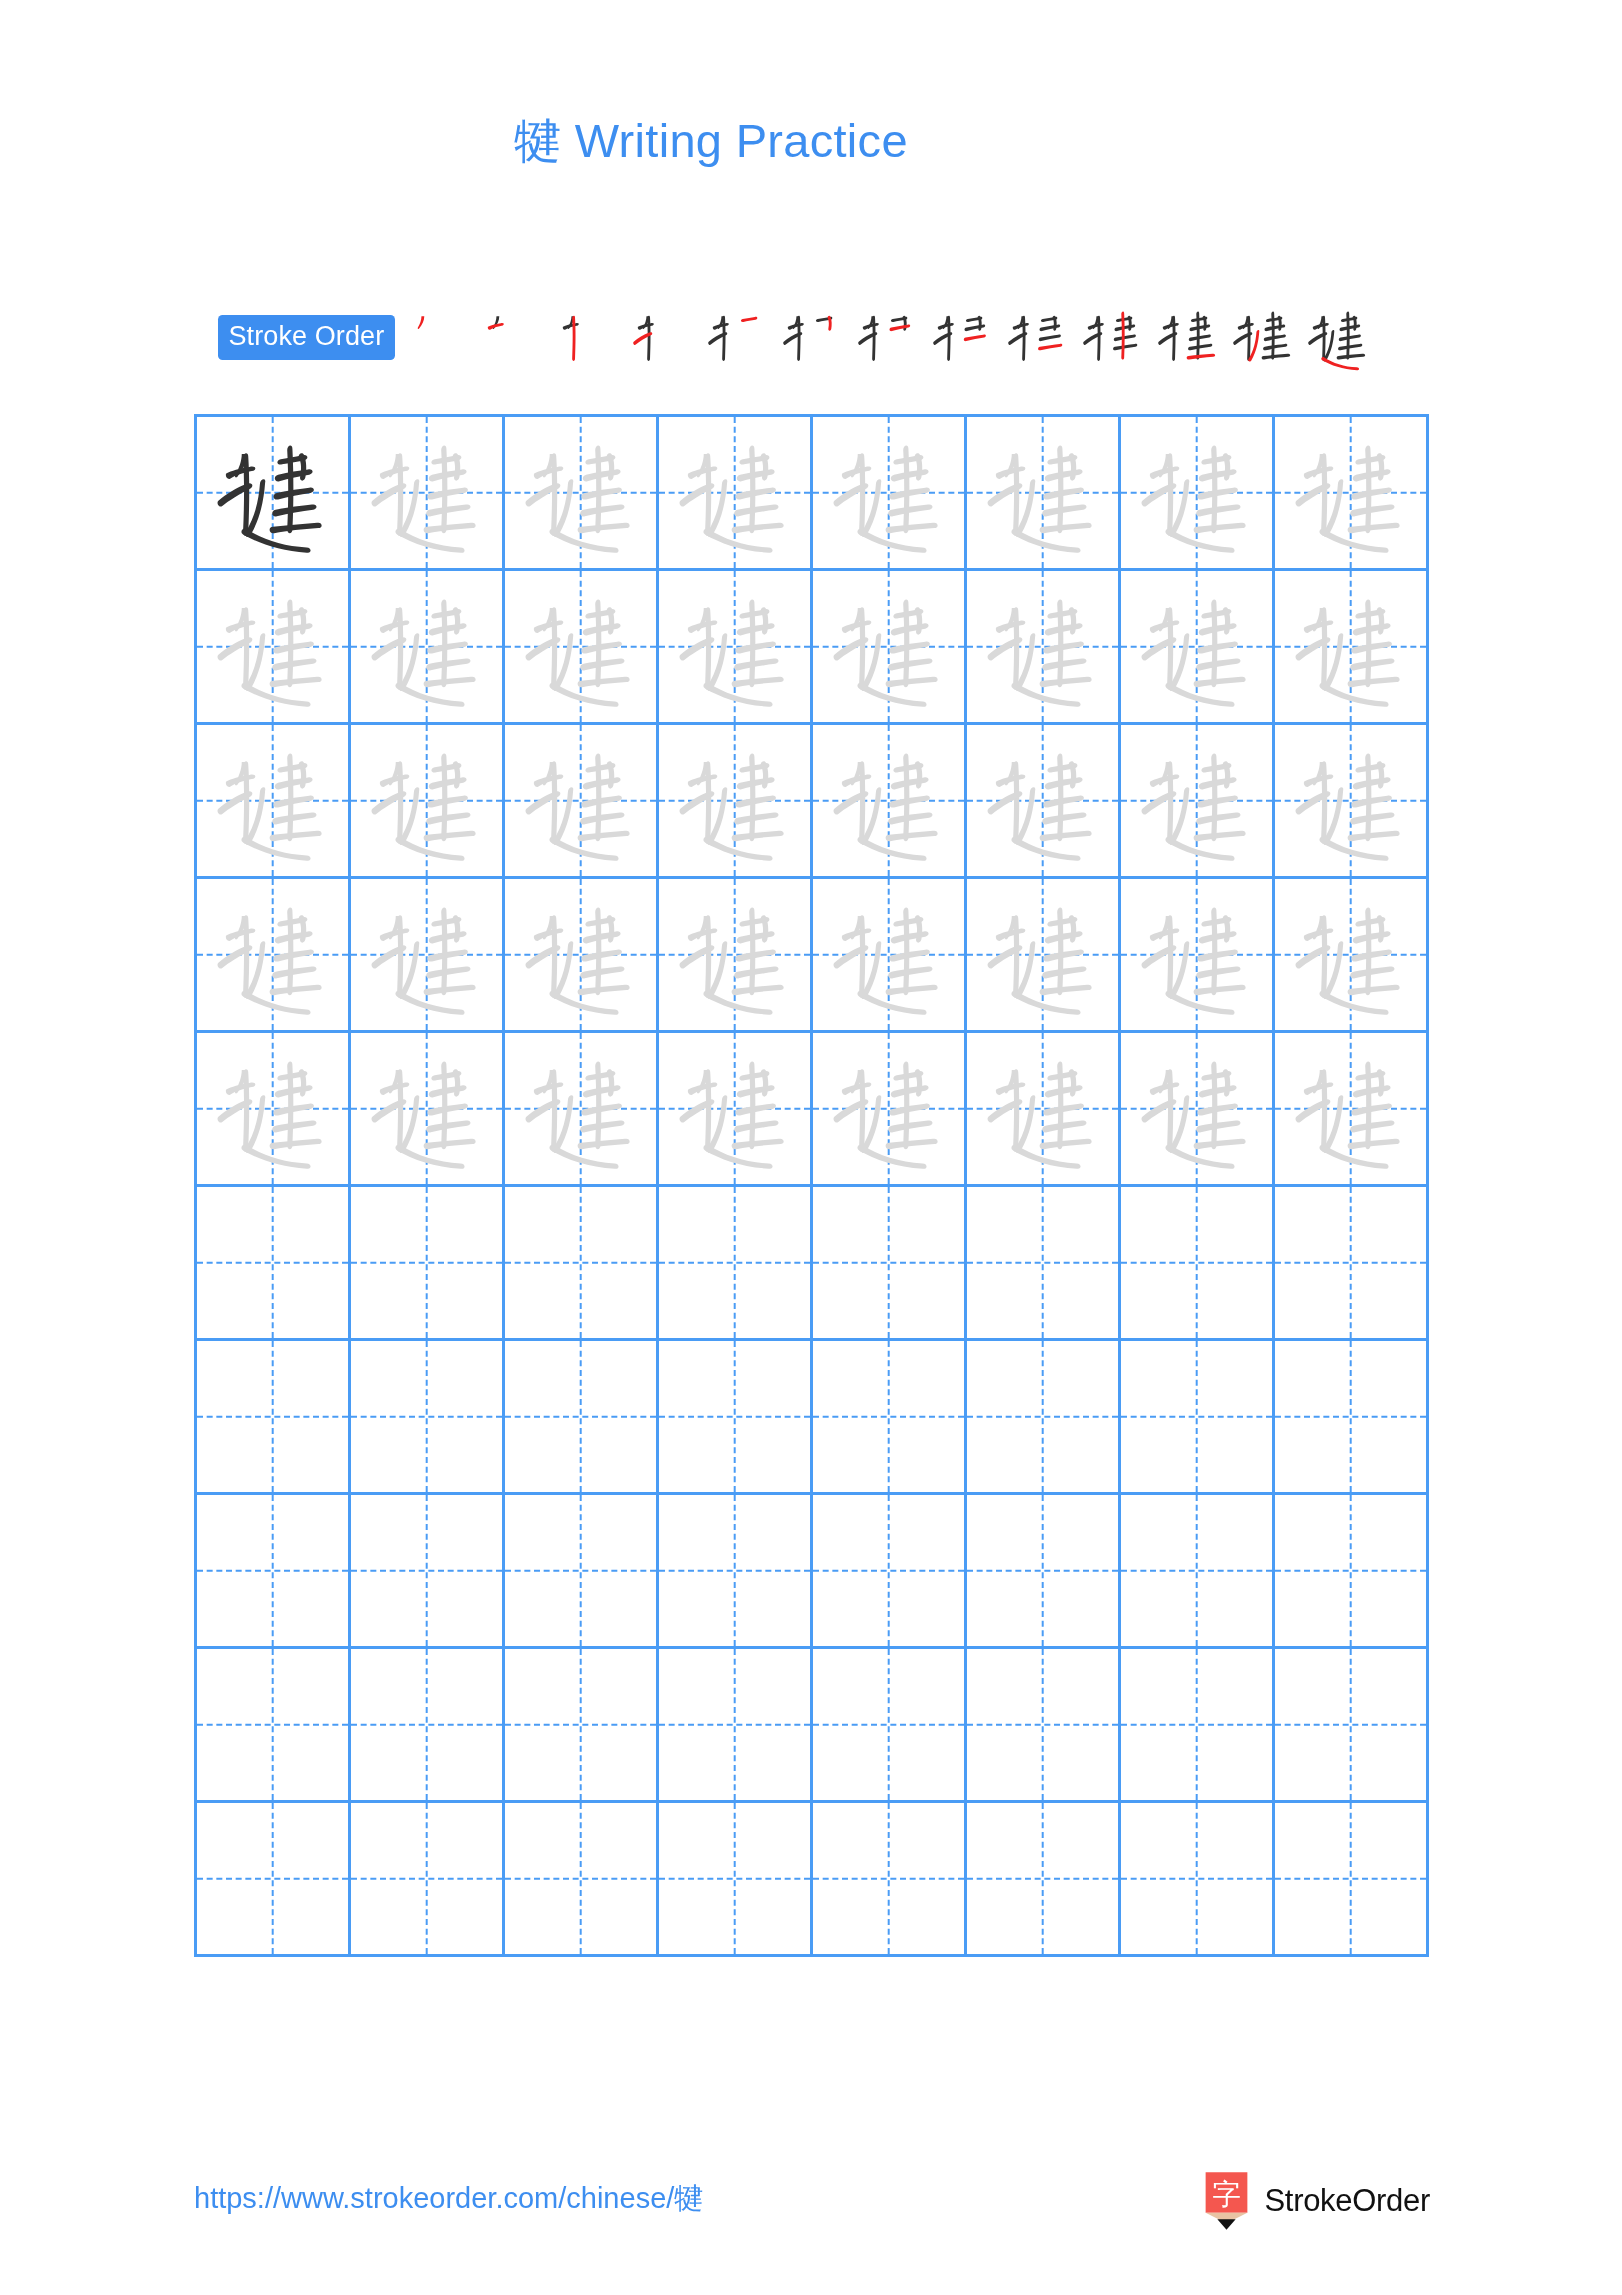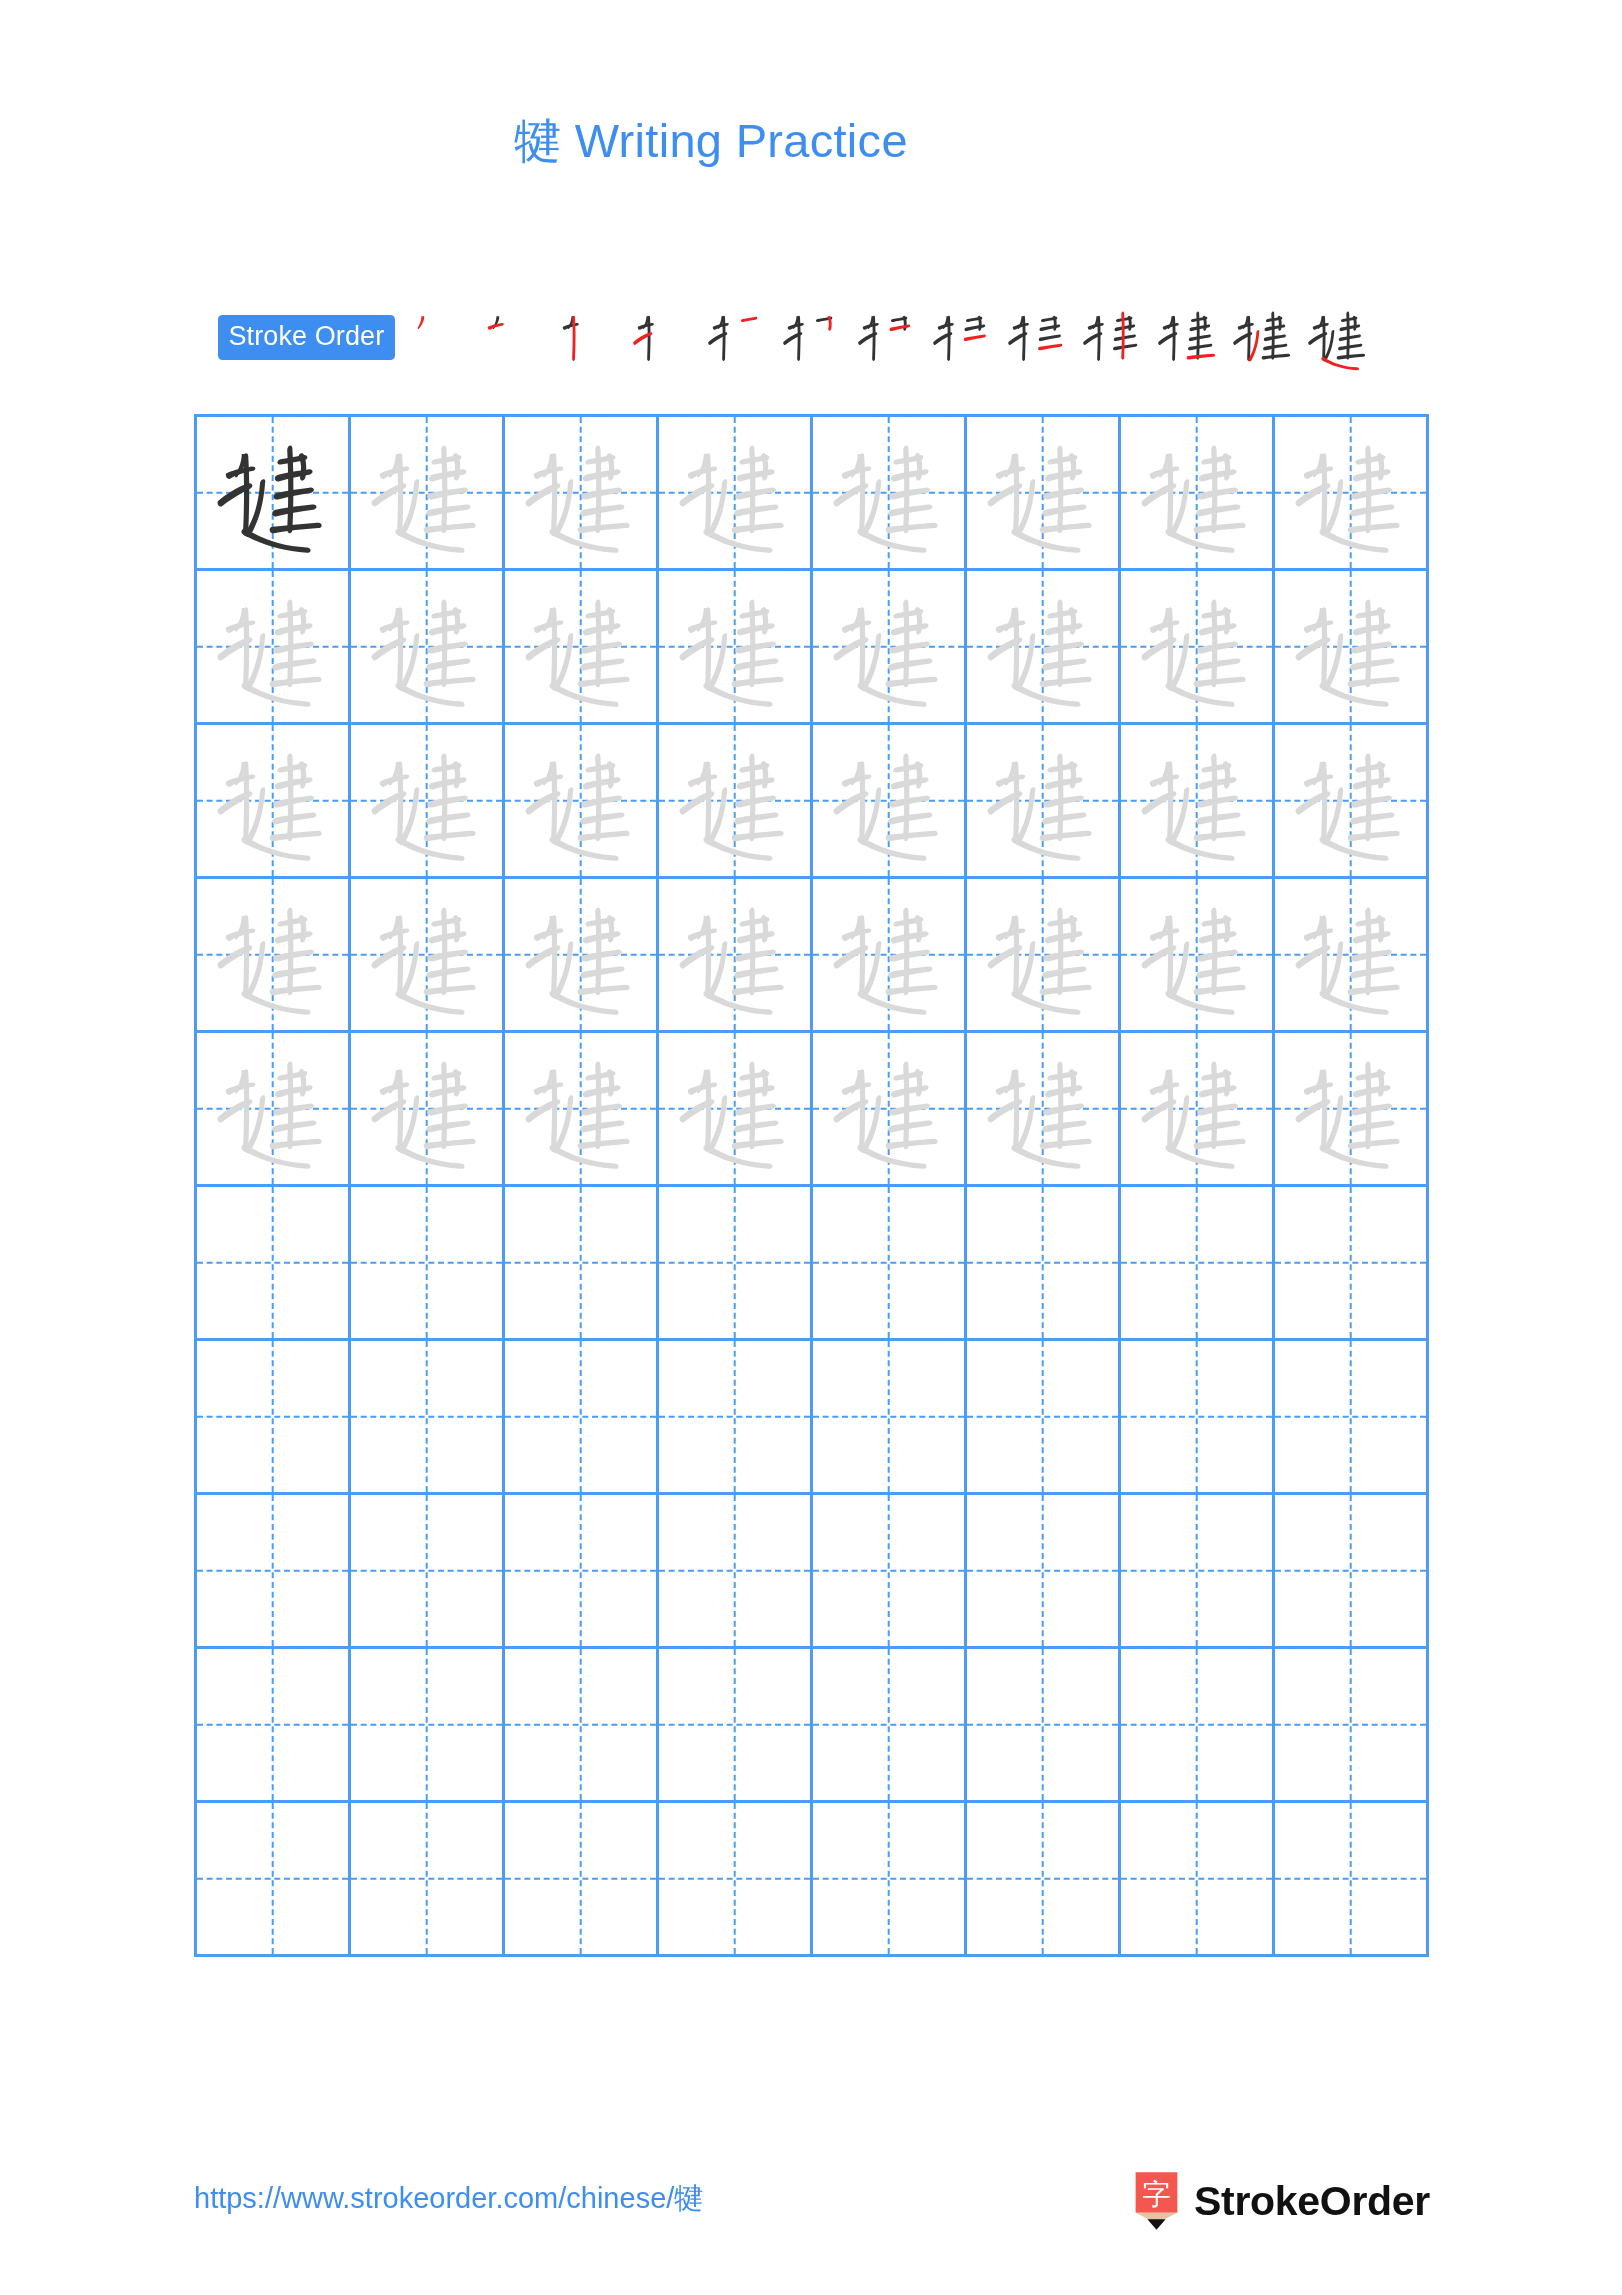--- a/index.html
+++ b/index.html
@@ -153,22 +153,22 @@
     gap: 14.4px;
   }
   .brand-mark {
     width: 47px;
     height: 60px;
     position: relative;
     flex: 0 0 auto;
   }
   .brand-mark svg { display: block; width: 100%; height: 100%; }
   .brand-name {
-    font-size: 41px;
-    font-weight: bold;
+    font-size: 31px;
+    font-weight: normal;
     color: #111111;
     letter-spacing: -0.3px;
     white-space: nowrap;
   }
 </style>
 </head>
 <body>
 
 <div class="page-title">
   <span class="han">犍</span><span> Writing Practice</span>

